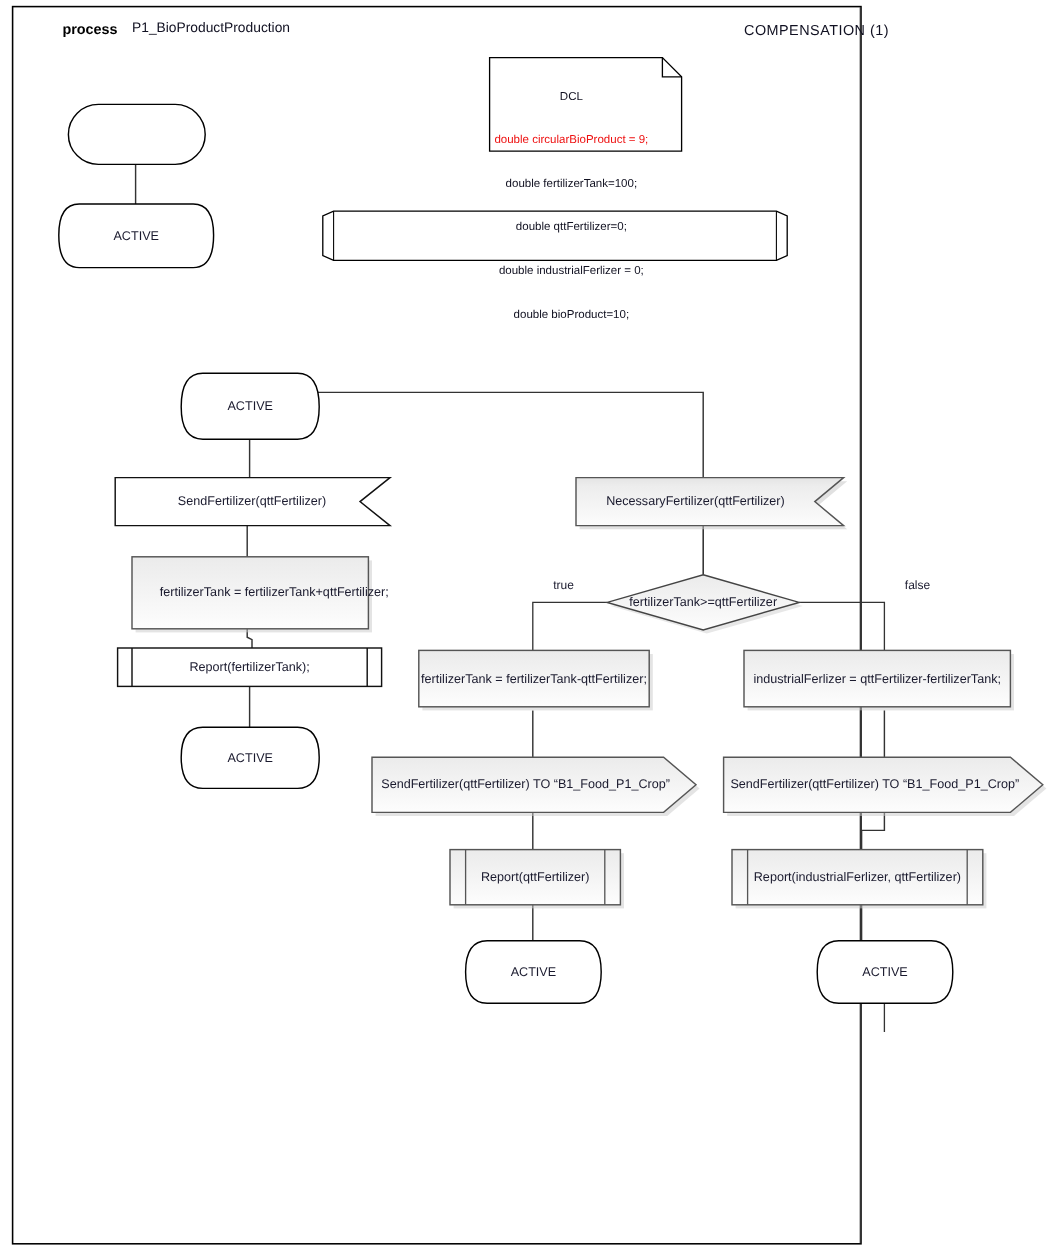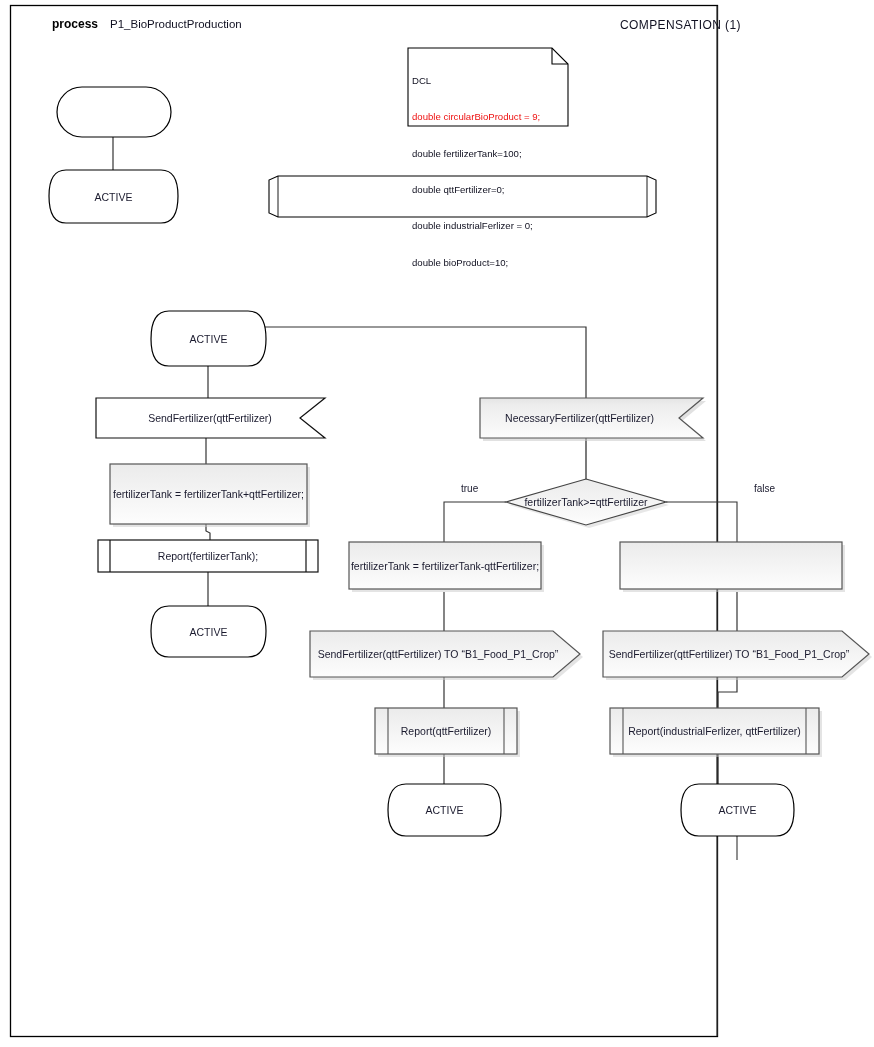--- a/index.html
+++ b/index.html
@@ -58,20 +58,21 @@
     color: #111122;
     letter-spacing: 0.4px;
   }
   .dcl-box {
     position: absolute;
     font-size: 9.6px;
     line-height: 12.1px;
     color: #101020;
     font-family: "Liberation Sans", sans-serif;
     white-space: pre;
+    text-align: center;
   }
   .dcl-red {
     color: #ee1111;
   }
   .branch-lbl {
     font-size: 10px;
     color: #1a1a2e;
   }
 </style>
 </head>
@@ -201,33 +202,34 @@
 
   <div class="shape-text" style="left:49px; top:170px; width:129px; height:53px;">ACTIVE</div>
 
 
   <div class="shape-text" style="left:151px; top:311px; width:115px; height:55px;">ACTIVE</div>
 
   <div class="shape-text" style="left:96px; top:398px; width:204px; height:40px;margin-left:12px;">SendFertilizer(qttFertilizer)</div>
 
   <div class="shape-text" style="left:480px; top:398px; width:199px; height:40px;">NecessaryFertilizer(qttFertilizer)</div>
 
-  <div class="shape-text" style="left:110px; top:464px; width:197px; height:60px;">fertilizerTank = fertilizerTank+qttFertilizer;</div>
+  <div class="shape-text" style="left:110px; top:464px; width:197px; height:60px;padding-left:20px;">fertilizerTank = fertilizerTank+qttFertilizer;</div>
 
   <div class="shape-text" style="left:110px; top:540px; width:196px; height:32px;">Report(fertilizerTank);</div>
 
   <div class="shape-text" style="left:151px; top:606px; width:115px; height:51px;">ACTIVE</div>
 
   <div class="shape-text" style="left:506px; top:479px; width:160px; height:46px;">fertilizerTank&gt;=qttFertilizer</div>
 
   <div class="lbl branch-lbl" style="left:433px; top:483px;">true</div>
   <div class="lbl branch-lbl" style="left:726px; top:483px;">false</div>
 
   <div class="shape-text" style="left:349px; top:542px; width:192px; height:47px;">fertilizerTank = fertilizerTank-qttFertilizer;</div>
 
+  <div class="shape-text" style="left:620px; top:542px; width:222px; height:47px;">industrialFerlizer = qttFertilizer-fertilizerTank;</div>
 
   <div class="shape-text" style="left:310px; top:631px; width:256px; height:46px;">SendFertilizer(qttFertilizer) TO “B1_Food_P1_Crop”</div>
 
   <div class="shape-text" style="left:603px; top:631px; width:252px; height:46px;">SendFertilizer(qttFertilizer) TO “B1_Food_P1_Crop”</div>
 
   <div class="shape-text" style="left:623px; top:708px; width:183px; height:46px;">Report(industrialFerlizer, qttFertilizer)</div>
 
   <div class="shape-text" style="left:388px; top:708px; width:116px; height:46px;">Report(qttFertilizer)</div>
 
   <div class="shape-text" style="left:388px; top:784px; width:113px; height:52px;">ACTIVE</div>

